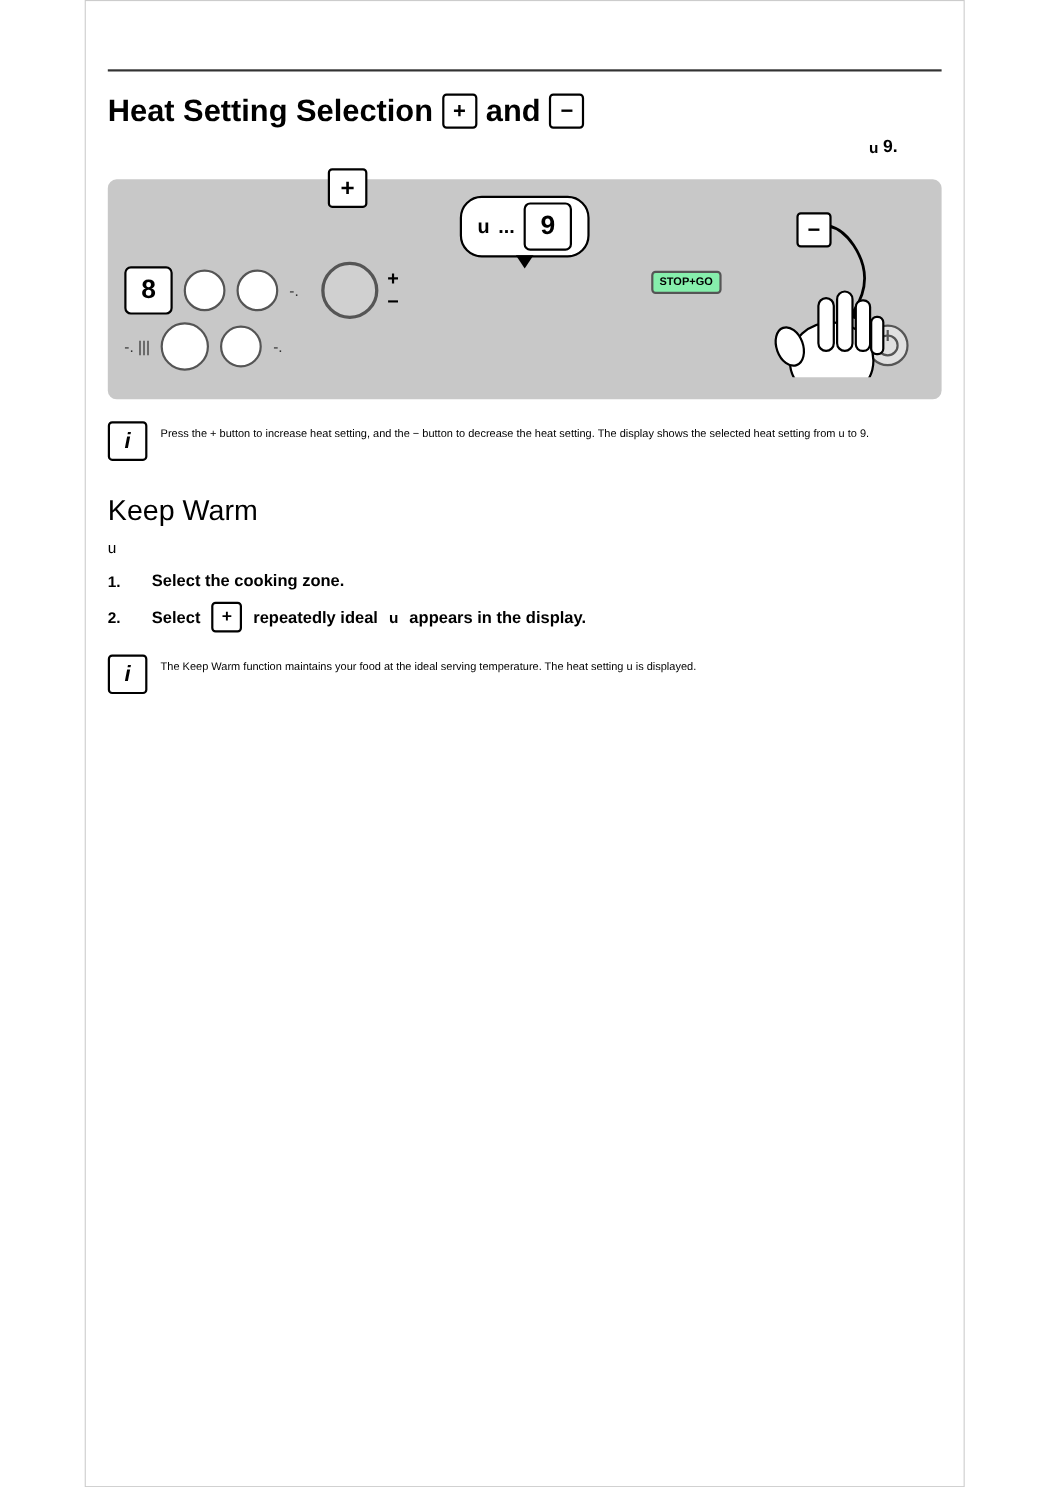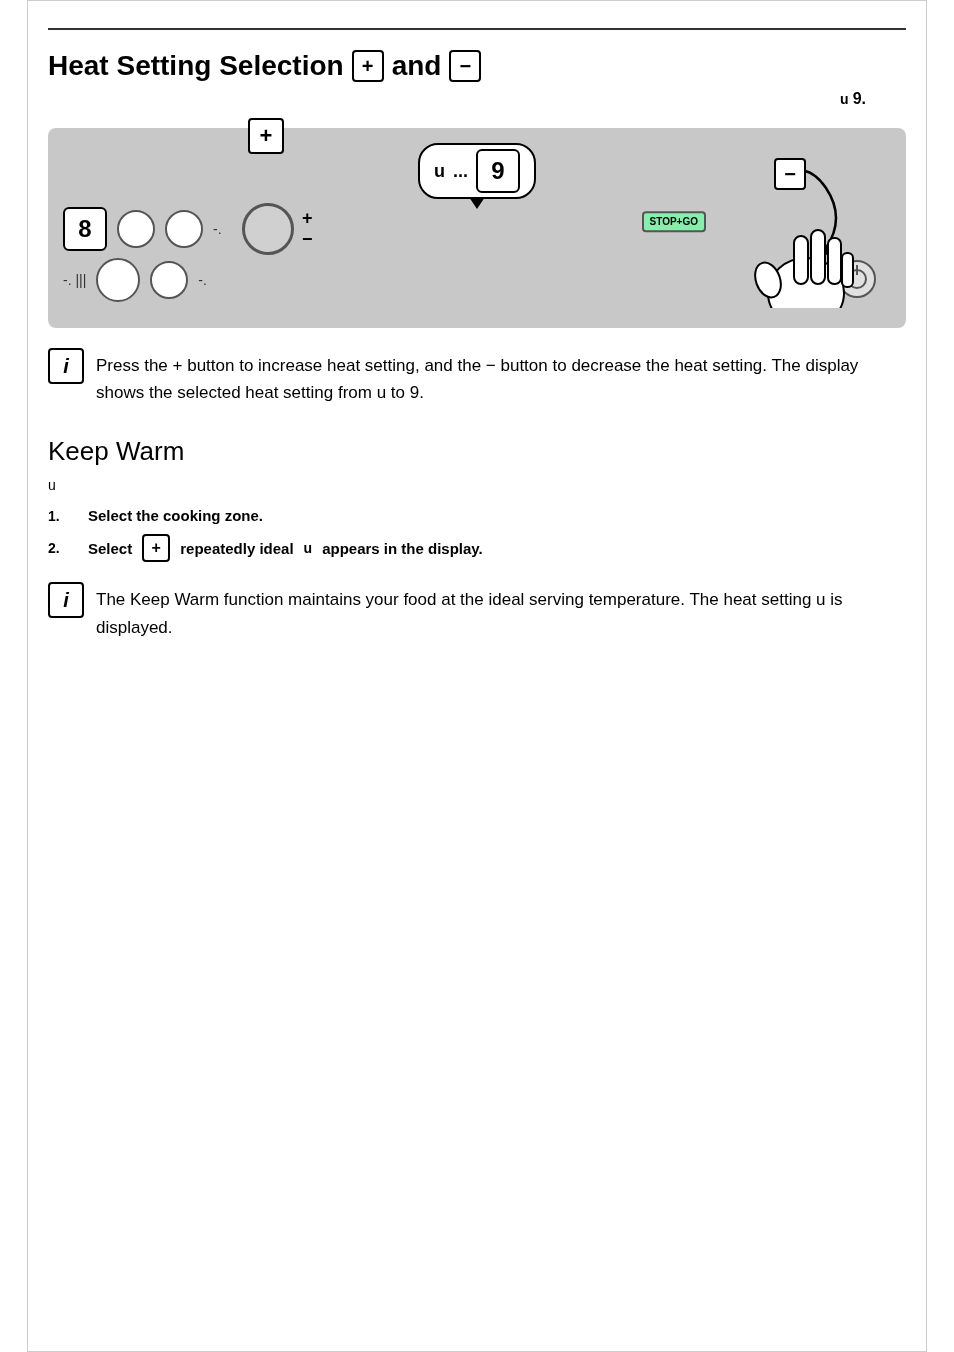--- a/index.html
+++ b/index.html
@@ -5,23 +5,23 @@
     * { margin: 0; padding: 0; box-sizing: border-box; }
     body {
       width: 954px;
       min-height: 1352px;
       background: #fff;
       font-family: Arial, sans-serif;
       position: relative;
     }
 
     .page-container {
-      width: 900px;
+      width: 800px;
       margin: 0 auto;
-      padding: 27px 20px;
+      padding: 62px 20px;
       border: 1px solid #ccc;
       min-height: 1352px;
       position: relative;
     }
 
     
     .title-section {
       display: flex;
       align-items: center;
       gap: 8px;
@@ -230,21 +230,21 @@
       display: flex;
       align-items: center;
       justify-content: center;
       font-size: 20px;
       font-weight: bold;
       font-style: italic;
       flex-shrink: 0;
     }
 
     .info-text {
-      font-size: 17px;
+      font-size: 10px;
       line-height: 1.6;
       padding-top: 4px;
     }
 
     
     .keep-warm-section {
       margin-top: 30px;
     }
 
     .keep-warm-title {

